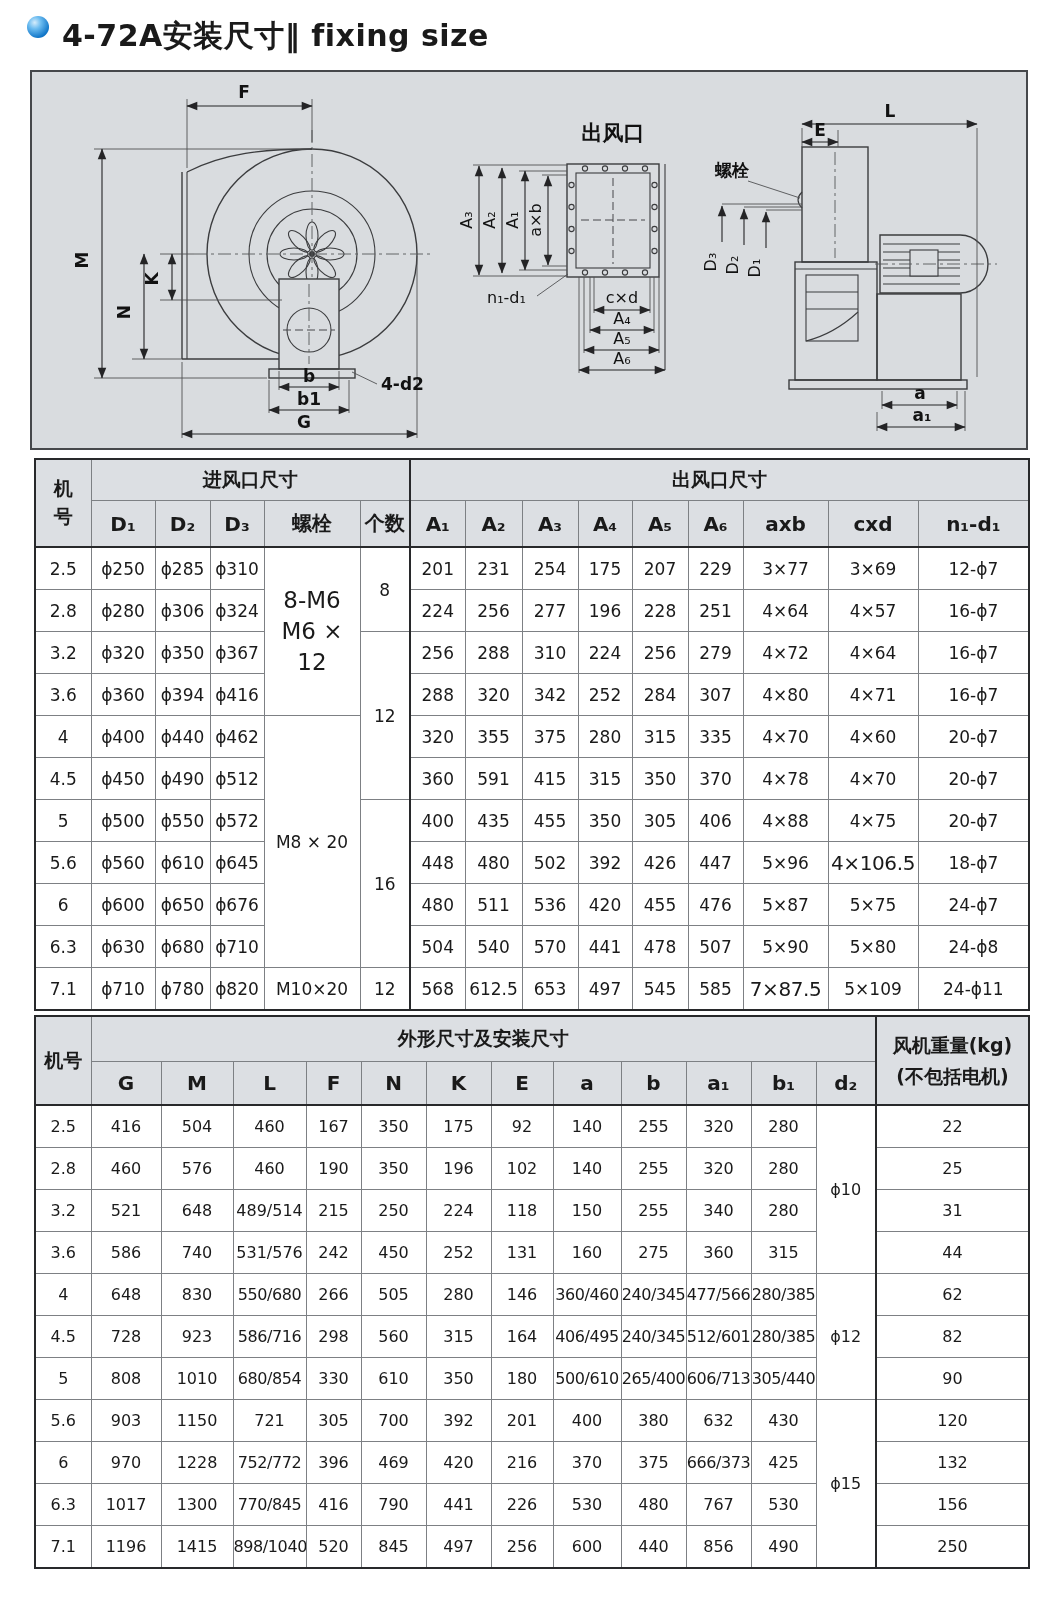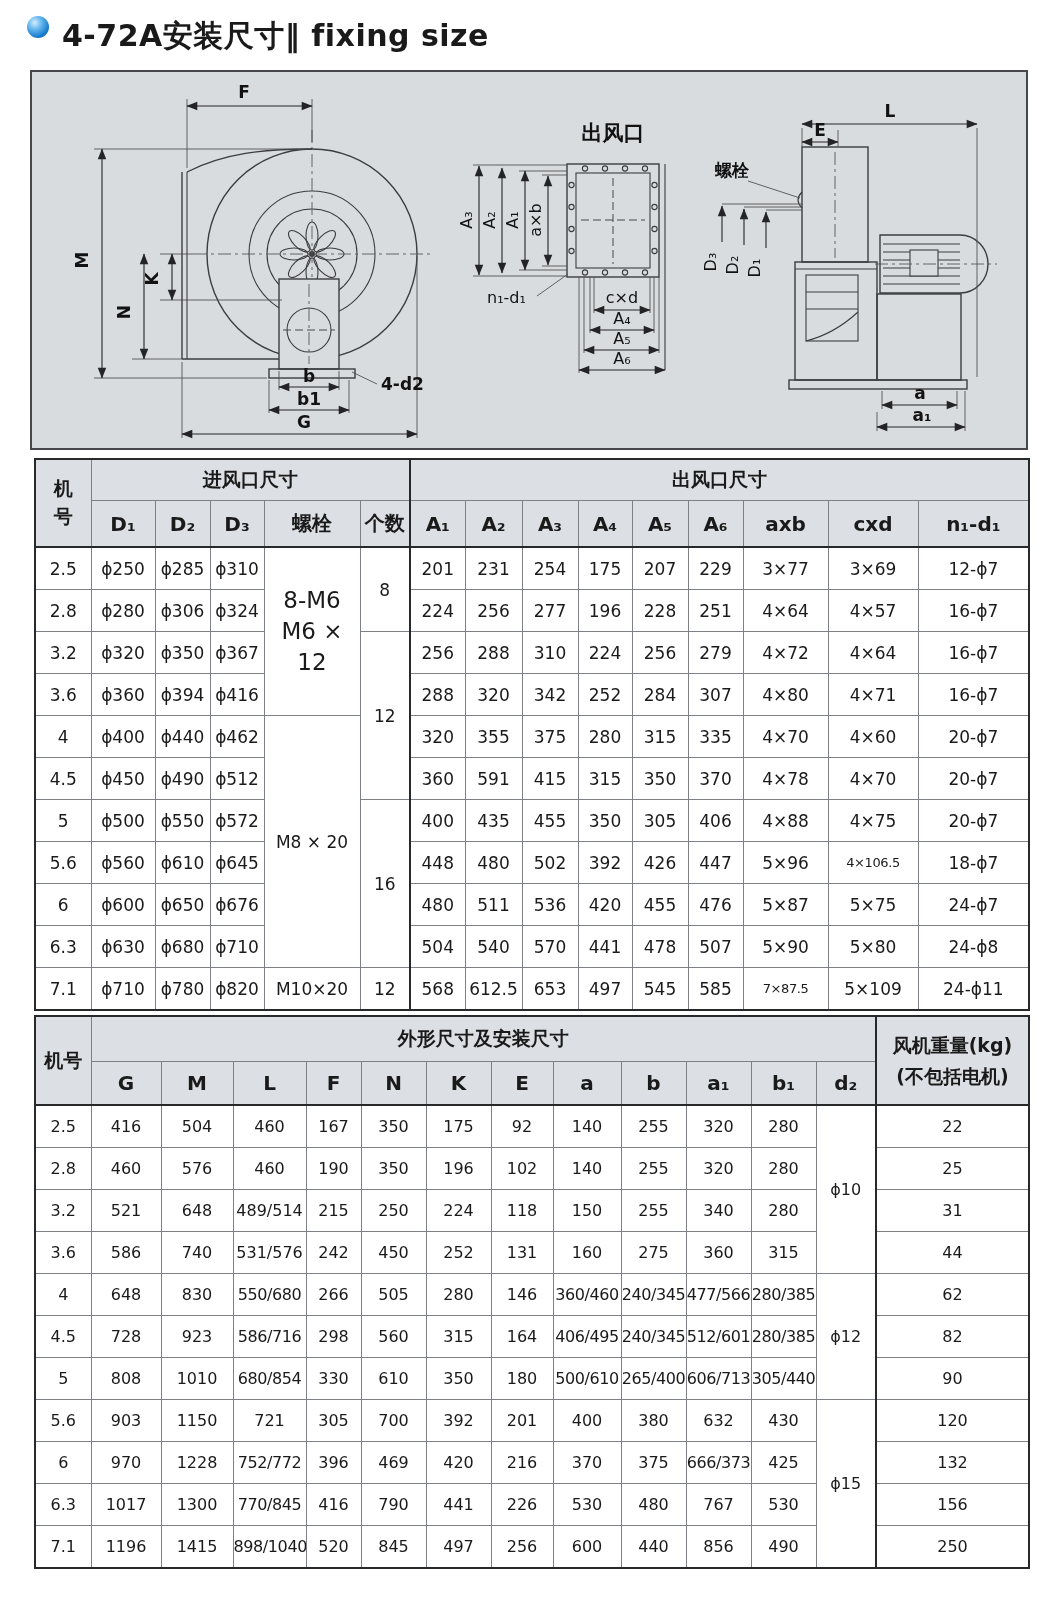--- a/index.html
+++ b/index.html
@@ -34,21 +34,21 @@
   .t1{margin-top:8px;}
   .t2{margin-top:4px;}
   th{background:#dcdfe3;font-weight:bold;}
   .gh th{height:40px;font-size:19px;}
   .ch th{height:45px;font-size:20px;}
   .t2 .gh th{height:44px;}
   .t2 .ch th{height:42px;font-size:20px;}
   .mk{font-size:19px;line-height:1.45;}
   td{height:41px;font-size:17px;background:#ffffff;}
   .t2 td{font-size:16px;}
-  .sm{font-size:13px;letter-spacing:-0.4px;}
+  .sm{font-size:20px;letter-spacing:-0.4px;}
   .bl{border-left:2px solid #28292b;}
   .hb th, th.hb{border-bottom:2px solid #28292b;}
   .bolt-cell div{line-height:1.35;font-size:23px;}
   .wh{font-size:16px;font-weight:bold;line-height:1.4;}
   .wh .l2{margin-top:4px;}
 </style>
 </head>
 <body>
 
 <div class="title-row">

